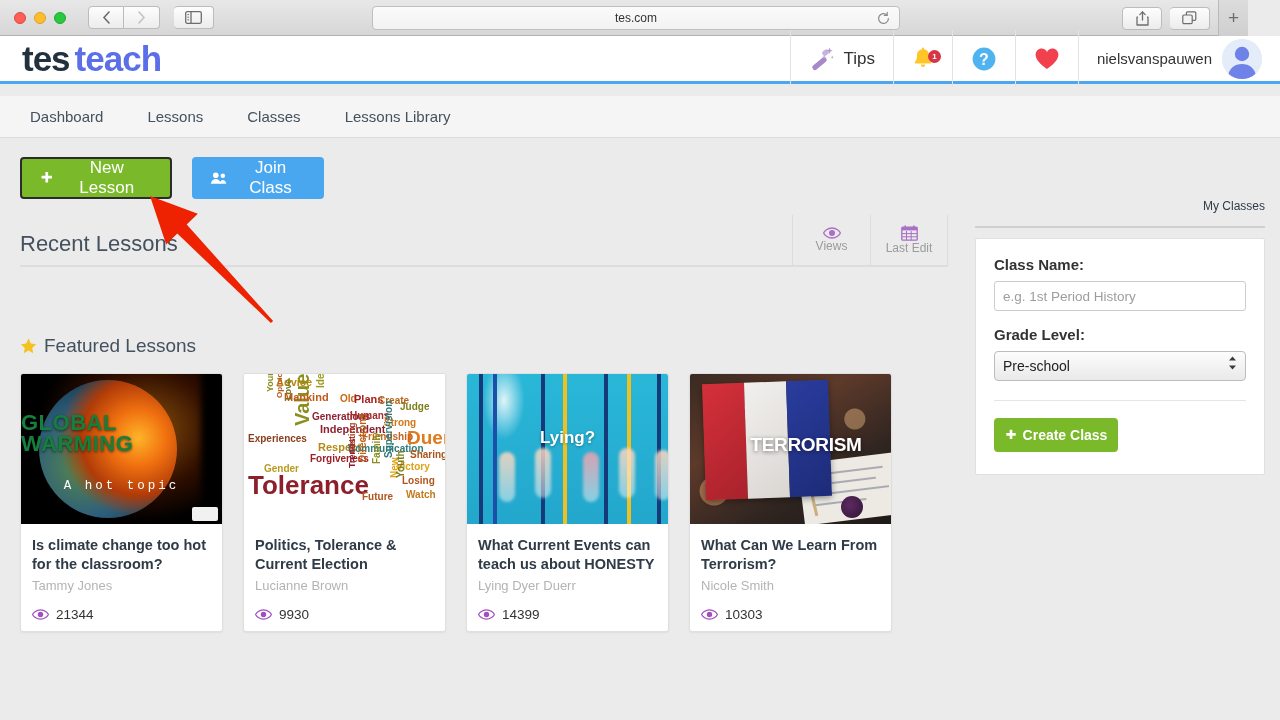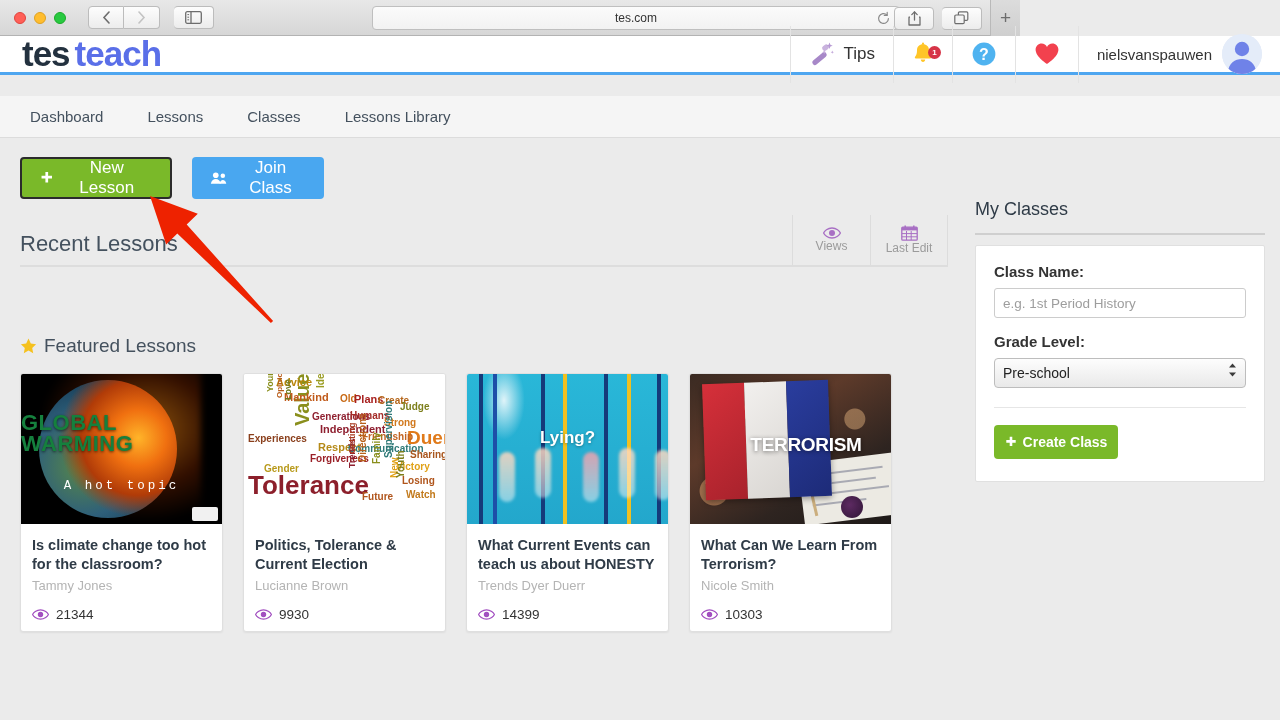--- a/index.html
+++ b/index.html
@@ -5,21 +5,21 @@
   * { box-sizing: border-box; margin: 0; padding: 0; }
   html, body {
     width: 1280px; height: 720px;
     font-family: "Liberation Sans", sans-serif;
     background: #ebebeb;
     overflow: hidden;
   }
 
   
   .browser-chrome {
-    position: absolute; top: 0; left: 0; width: 1020px; height: 36px;
+    position: absolute; top: 0; left: 0; width: 1248px; height: 36px;
     background: linear-gradient(#e8e8e8, #d6d6d6);
     border-bottom: 1px solid #b3b3b3;
     display: flex; align-items: center;
   }
   .traffic { display: flex; gap: 8px; margin-left: 14px; }
   .dot { width: 12px; height: 12px; border-radius: 50%; }
   .dot.red { background: #ff5f57; border: 1px solid #e0443e; }
   .dot.yellow { background: #ffbd2e; border: 1px solid #dea123; }
   .dot.green { background: #28c940; border: 1px solid #1aab29; }
 
@@ -51,21 +51,21 @@
   .newtab-btn {
     width: 30px; height: 36px;
     background: linear-gradient(#dcdcdc, #cfcfcf);
     border-left: 1px solid #b9b9b9;
     display: flex; align-items: center; justify-content: center;
     color: #6d6d6d; font-size: 19px; font-weight: 300;
   }
 
   
   .site-header {
-    position: absolute; top: 36px; left: 0; width: 1280px; height: 39px;
+    position: absolute; top: 36px; left: 0; width: 1280px; height: 48px;
     background: #fff; border-bottom: 3px solid #4ea6f0;
     display: flex; align-items: center;
   }
   .logo { margin-left: 22px; font-size: 35px; font-weight: bold; letter-spacing: -1px; }
   .logo .tes { color: #23313f; }
   .logo .teach { color: #5a6fe8; margin-left: 5px; }
 
   .header-right { margin-left: auto; display: flex; align-items: center; height: 57px; }
   .hr-cell {
     height: 57px; display: flex; align-items: center; justify-content: center;
@@ -228,21 +228,21 @@
     padding-left: 31px;
   }
   .rose {
     position: absolute; right: 28px; bottom: 6px; width: 22px; height: 22px;
     border-radius: 50%; background: radial-gradient(circle at 40% 40%, #5d2a62, #2f1535);
     filter: blur(0.6px);
   }
 
   
   .sidebar { position: absolute; top: 60px; left: 975px; width: 290px; }
-  .sb-title { font-size: 18px; color: #2f3b47; }
+  .sb-title { font-size: 12px; color: #2f3b47; text-align: right; }
   .sb-rule { margin-top: 13px; border-top: 2px solid #cfcfcf; }
   .sb-panel {
     margin-top: 10px; background: #fff; border: 1px solid #e0e0e0;
     padding: 17px 18px 22px; border-radius: 2px;
   }
   .sb-label { font-size: 15px; color: #333; font-weight: 600; }
   .sb-input {
     margin-top: 8px; width: 100%; height: 30px;
     border: 1px solid #cccccc; border-radius: 3px;
     padding: 0 8px; font-size: 13.5px; color: #9d9d9d;
@@ -539,21 +539,21 @@
           <div class="lane dark" style="left:190px"></div>
           <div class="swimmer" style="left:32px; top:78px"></div>
           <div class="swimmer" style="left:68px; top:74px"></div>
           <div class="swimmer" style="left:116px; top:78px; background:linear-gradient(rgba(255,160,170,0.8), rgba(255,255,255,0.45))"></div>
           <div class="swimmer" style="left:152px; top:74px"></div>
           <div class="swimmer" style="left:188px; top:76px"></div>
           <div class="pool-txt">Lying?</div>
         </div>
         <div class="card-body">
           <div class="card-title">What Current Events can teach us about HONESTY</div>
-          <div class="card-author">Trends Dyer Duerr</div>
+          <div class="card-author">Lying Dyer Duerr</div>
           <div class="card-views">
             <svg width="17" height="11" viewBox="0 0 17 11">
               <path d="M8.5 0.8 C12.6 0.8 15.6 3.6 16.4 5.5 C15.6 7.4 12.6 10.2 8.5 10.2 C4.4 10.2 1.4 7.4 0.6 5.5 C1.4 3.6 4.4 0.8 8.5 0.8 z" fill="none" stroke="#a24fc0" stroke-width="1.2"></path>
               <circle cx="8.5" cy="5.5" r="2.7" fill="#a24fc0"></circle>
             </svg>
             <span class="card-views-num">14399</span>
           </div>
         </div>
       </div>
 

